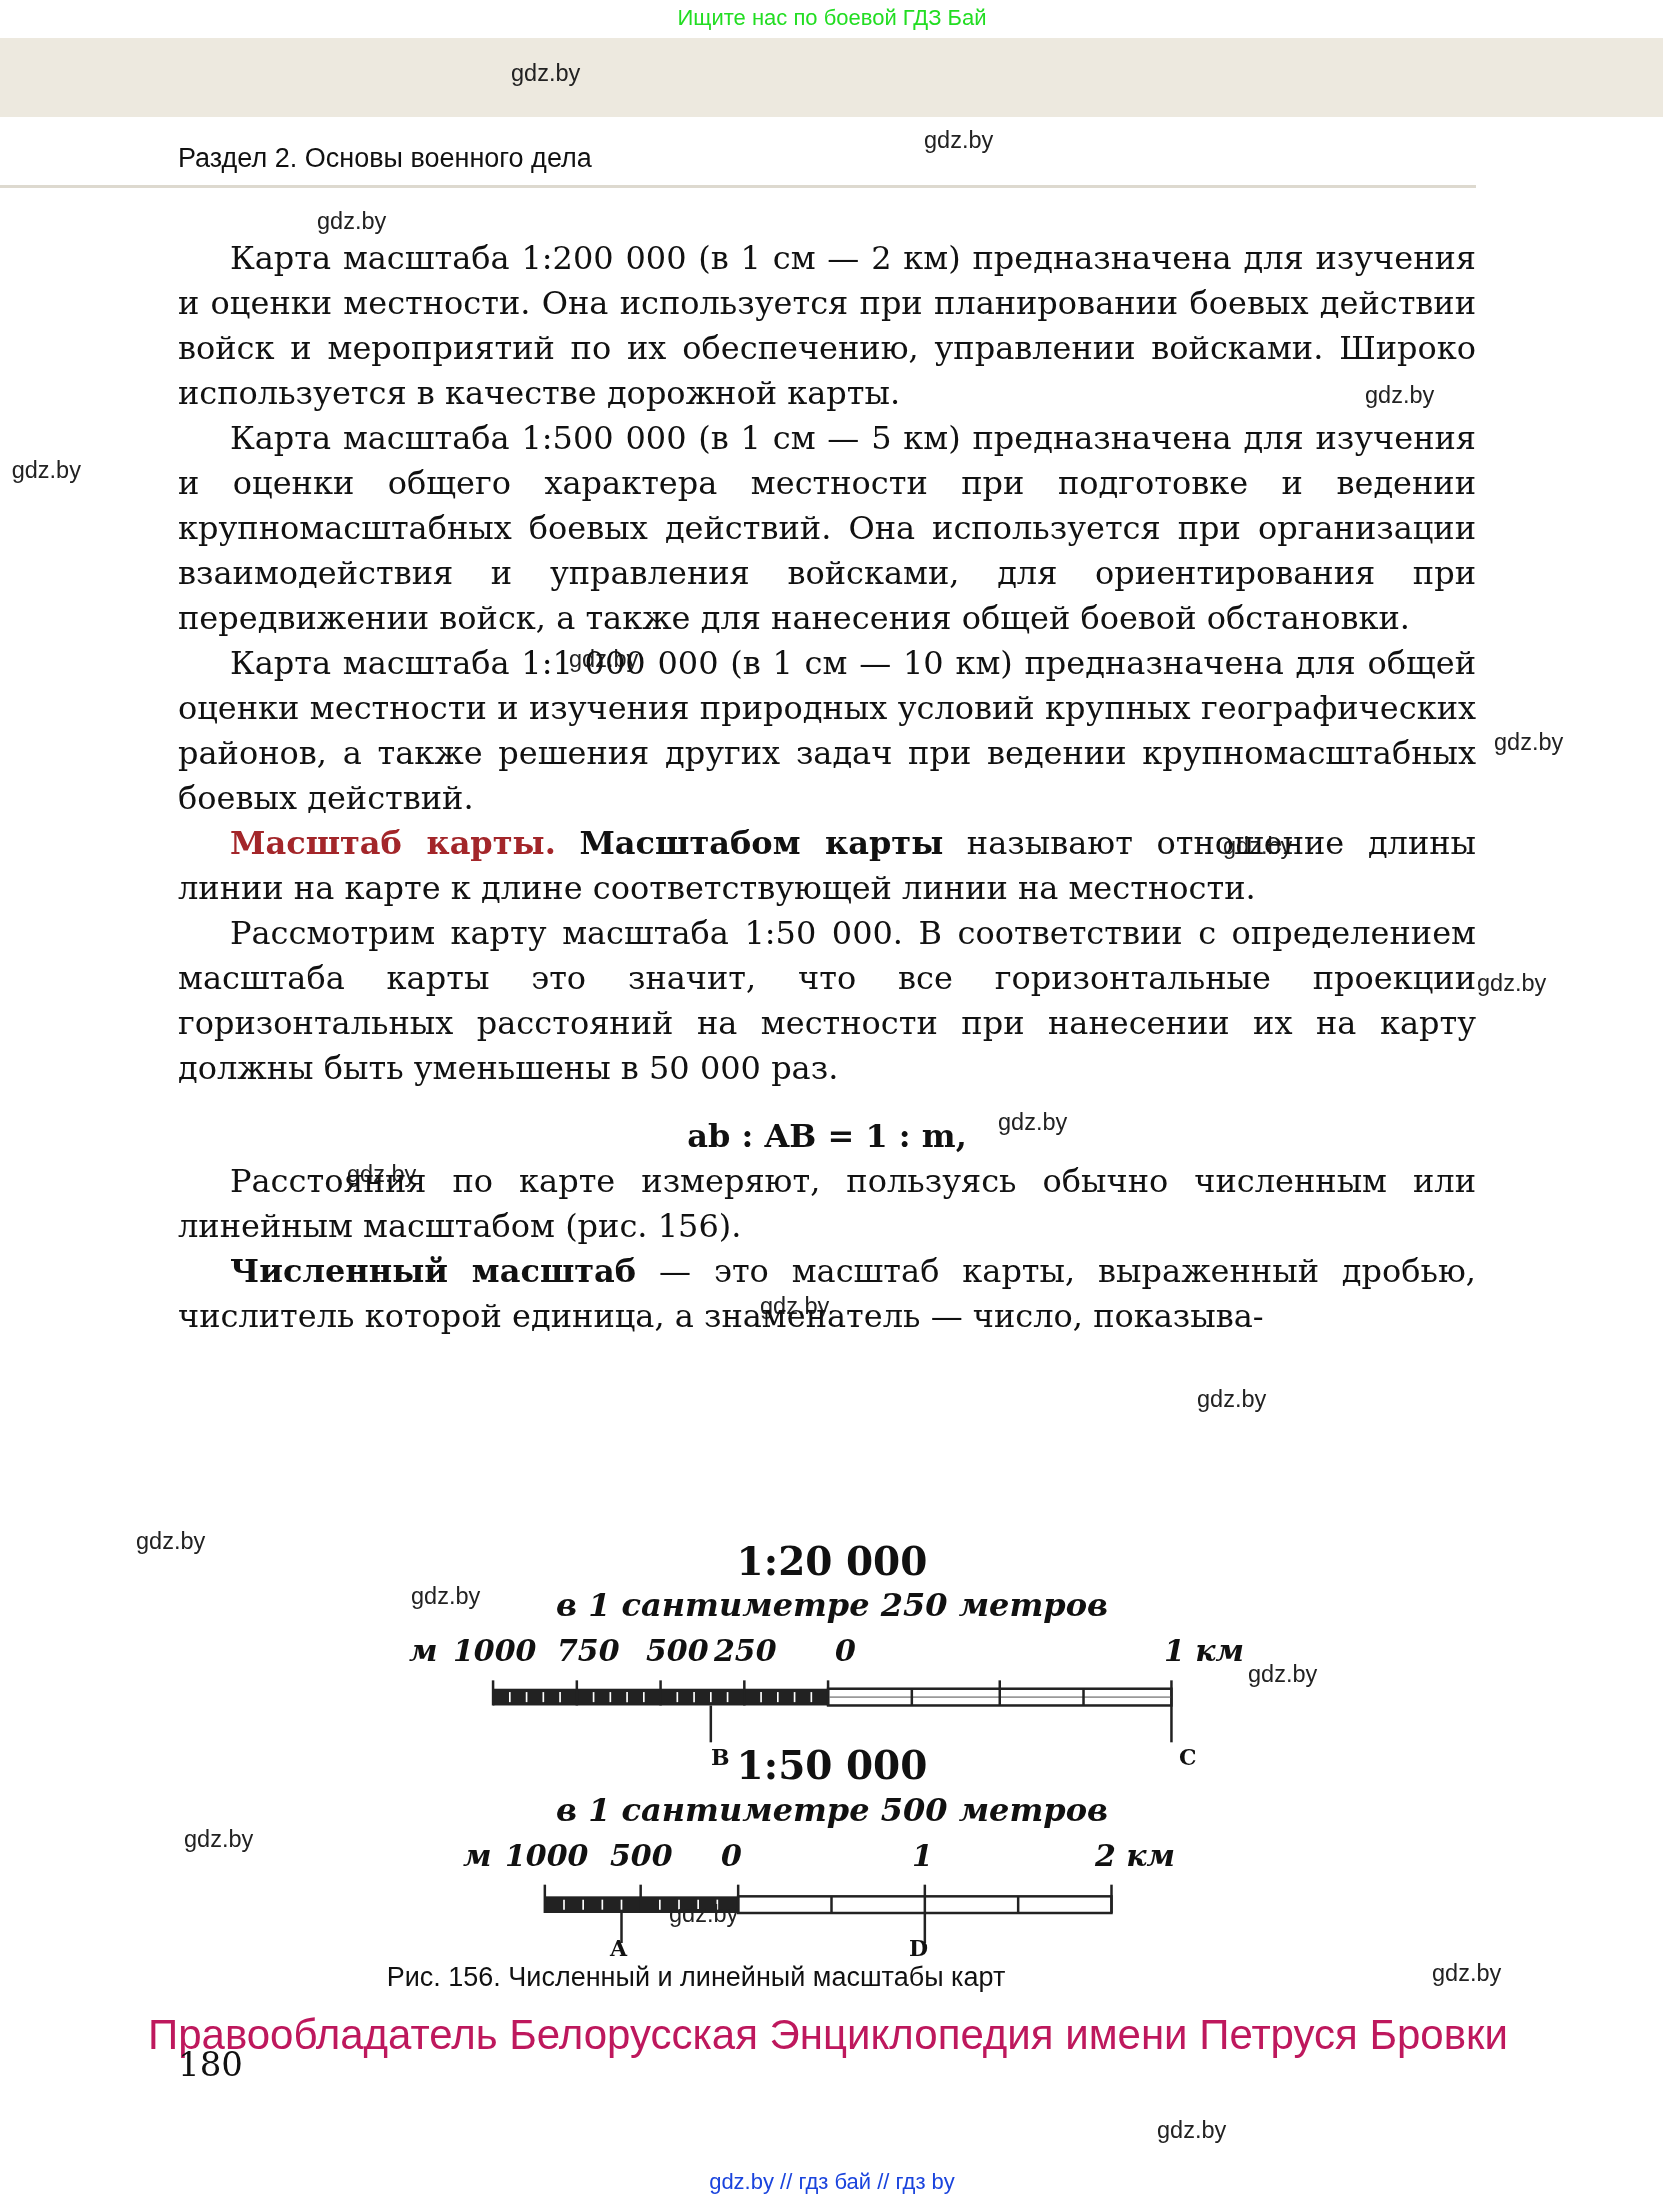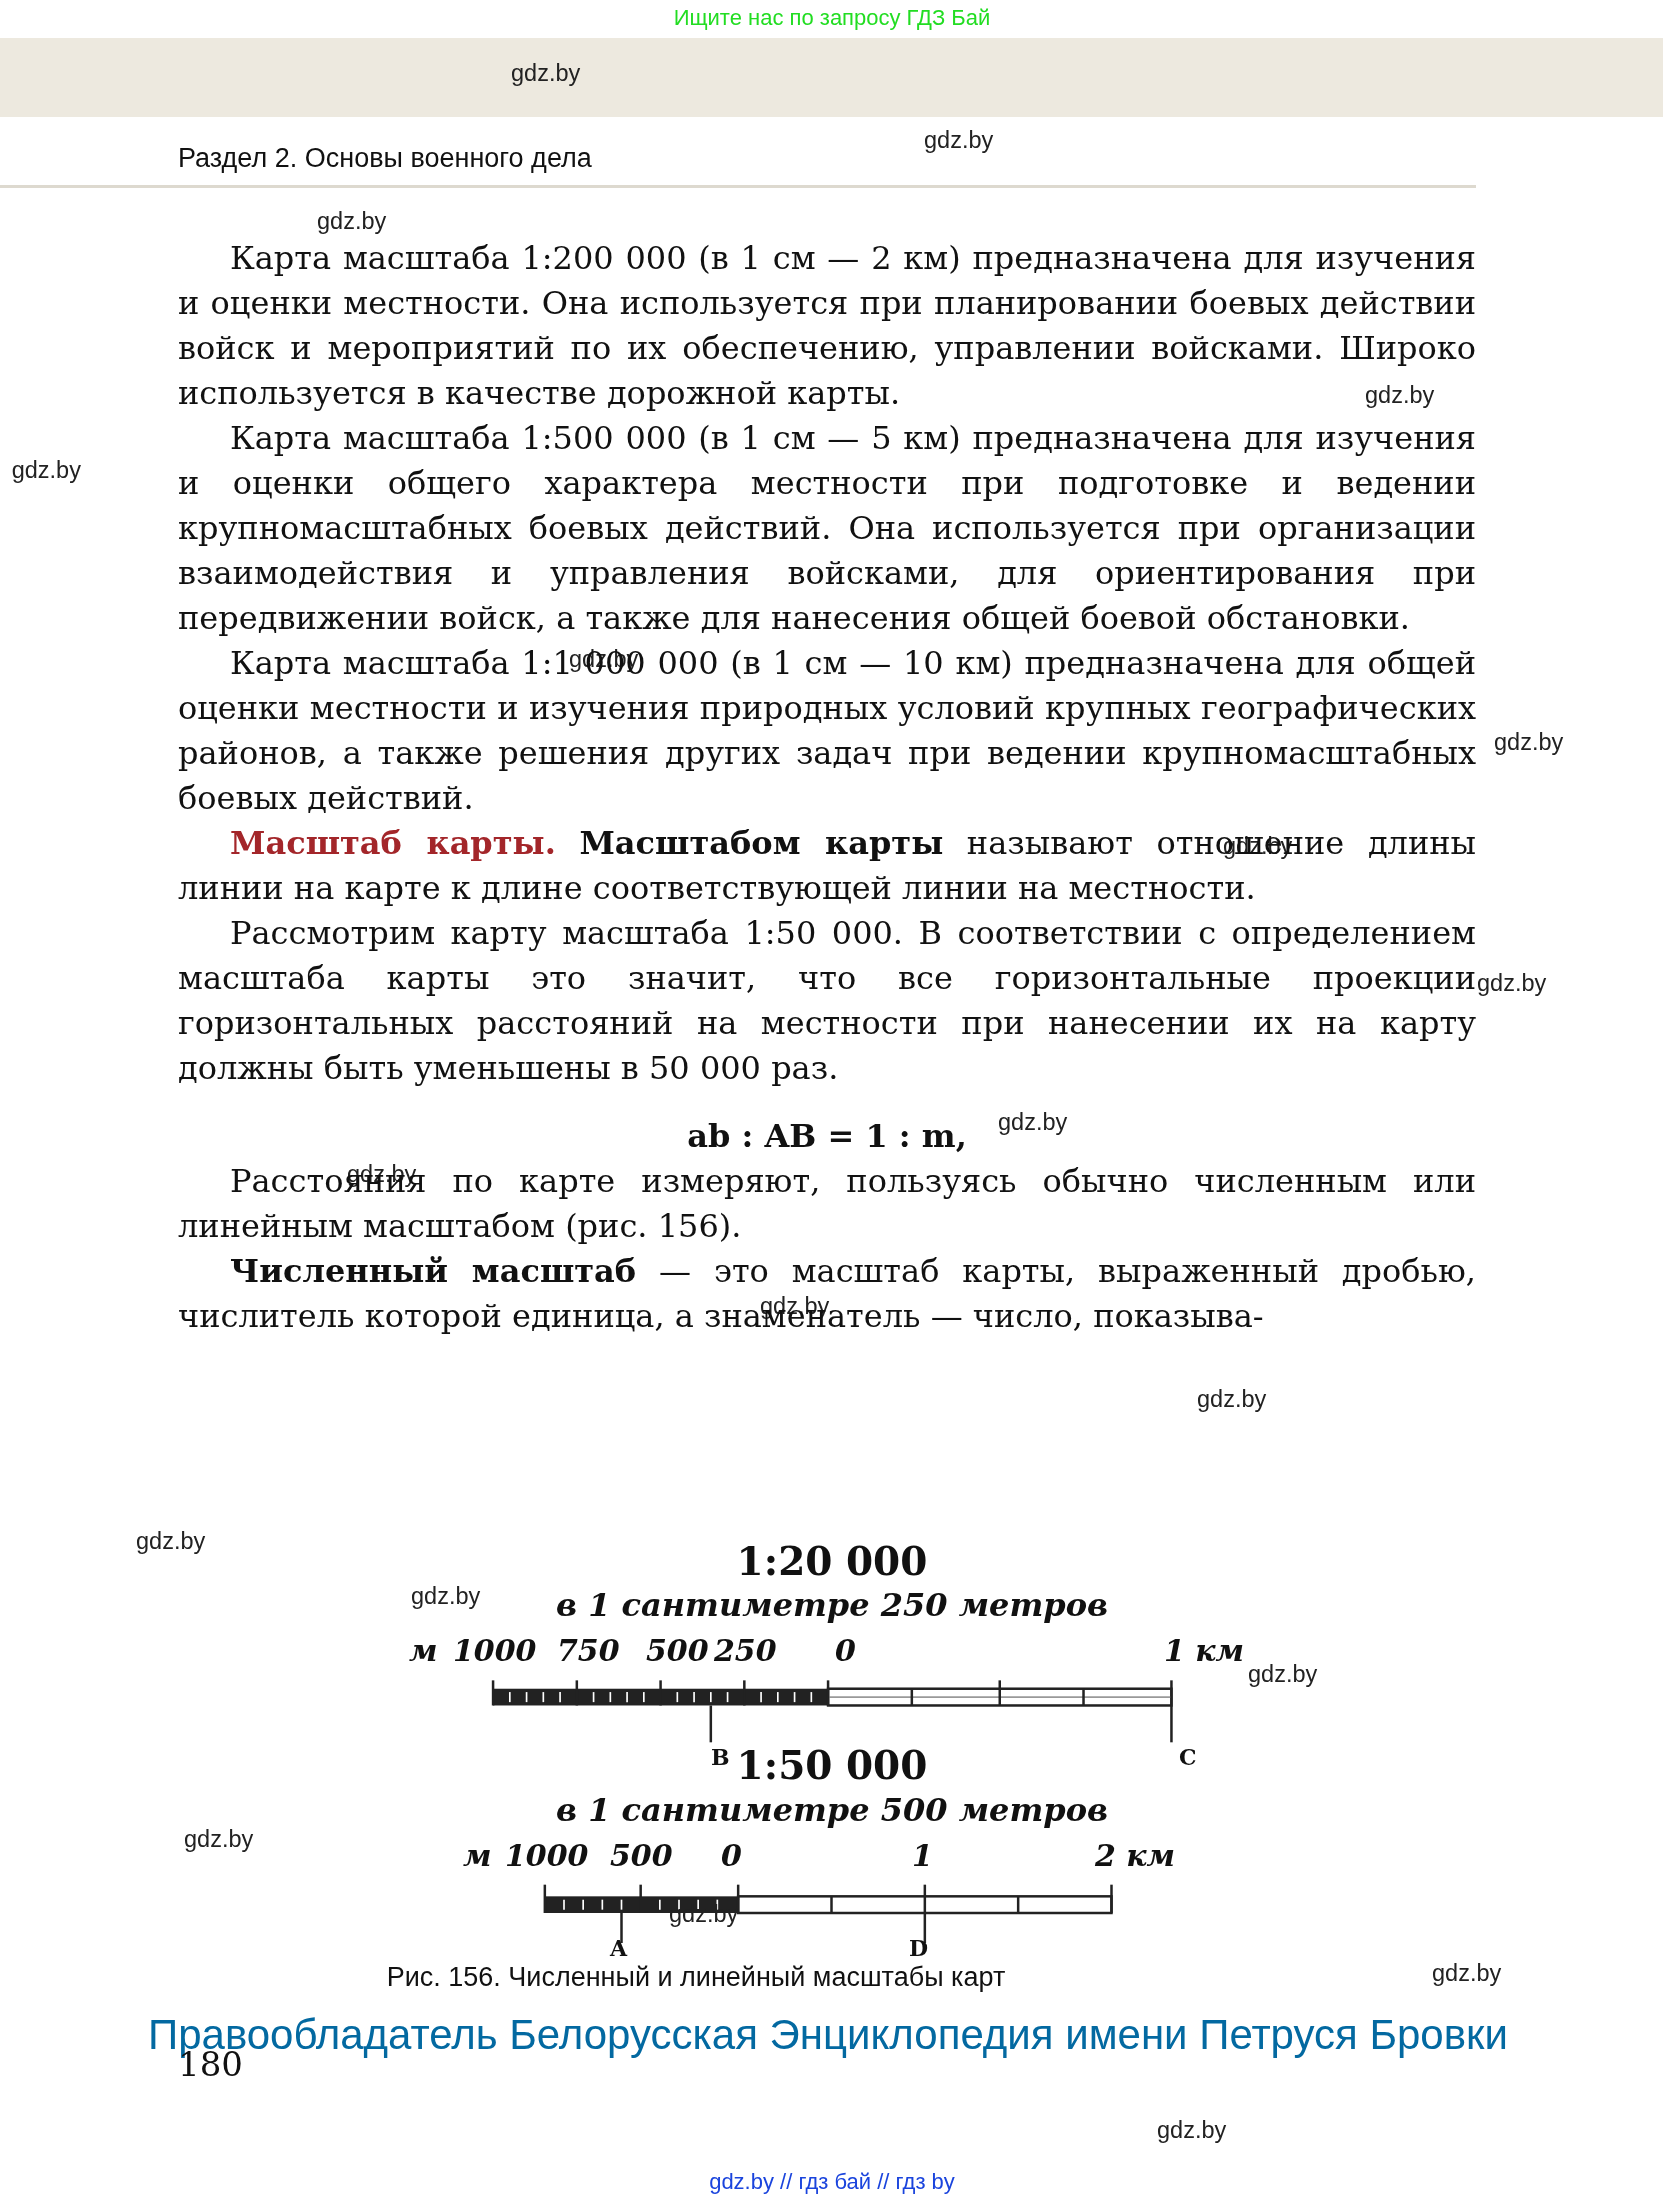--- a/index.html
+++ b/index.html
@@ -16,28 +16,28 @@
   .body p { margin:0; text-indent:52px; }
   .body p.formula { text-align:center; text-indent:0; font-weight:bold;margin-top:23px; }
   .red { color:#a3262a; font-weight:bold; }
   .bold { font-weight:bold; }
   .fig { left:0; top:1534px; width:1664px; height:444px; }
   .fig-title { position:absolute; width:1664px; text-align:center; font-weight:bold; font-size:39px; }
   .fig-sub { position:absolute; width:1664px; text-align:center; font-style:italic; font-weight:bold; font-size:32px; }
   .ticklbl { position:absolute; font-style:italic; font-weight:bold; font-size:30px; }
   .ptlbl { position:absolute; font-weight:bold; font-size:22px; }
   .caption { left:0; top:1962px; width:1392px; text-align:center; font-family:"Liberation Sans", sans-serif; font-size:27px; }
-  .copyright { left:148px; top:2011px; font-family:"Liberation Sans", sans-serif; font-size:42px; color:#0369a1; }
+  .copyright { left:148px; top:2011px; font-family:"Liberation Sans", sans-serif; font-size:42px; color:#be185d; }
   .page-num { left:178px; top:2044px; font-size:34px; }
   .footer-links { left:0; top:2169px; width:1664px; text-align:center; font-family:"Liberation Sans", sans-serif; font-size:22px; color:#1a44dd; }
 </style>
 </head>
 <body>
 
-<div class="abs top-banner">Ищите нас по запросу ГДЗ Бай</div>
+<div class="abs top-banner">Ищите нас по боевой ГДЗ Бай</div>
 <div class="abs grey-band"></div>
 
 <div class="abs wm" style="left:511px;top:60px;">gdz.by</div>
 <div class="abs wm" style="left:924px;top:127px;">gdz.by</div>
 <div class="abs section-header">Раздел 2. Основы военного дела</div>
 <div class="abs header-rule"></div>
 
 <div class="abs wm" style="left:317px;top:208px;">gdz.by</div>
 <div class="abs wm" style="left:1365px;top:382px;">gdz.by</div>
 <div class="abs wm" style="left:11.7px;top:457px;">gdz.by</div>

